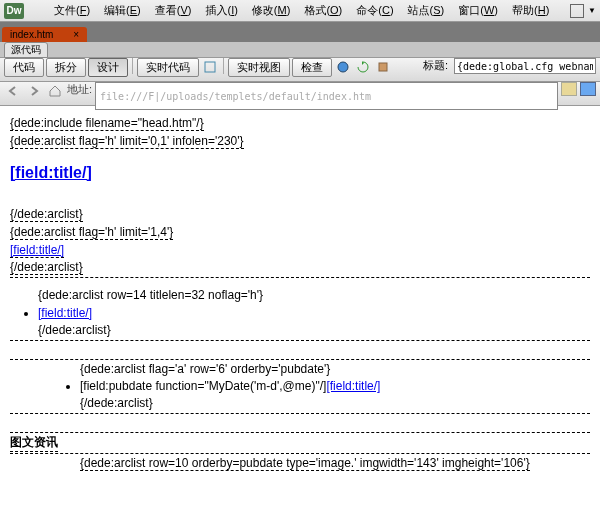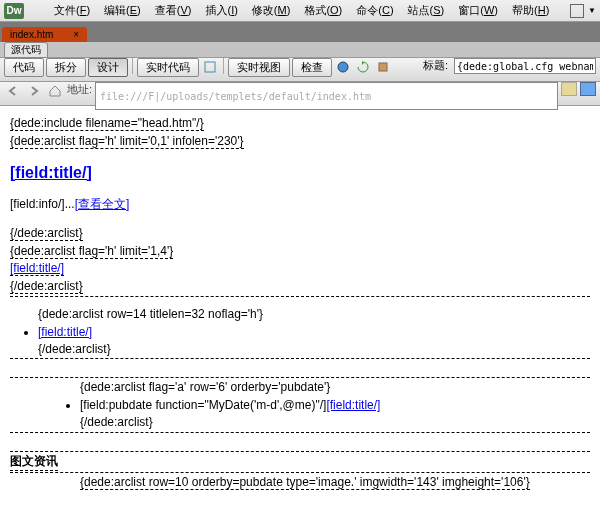--- a/index.html
+++ b/index.html
@@ -126,21 +126,20 @@
   <span class="folder-ico"></span>
   <span class="dl-ico"></span>
 </div>
 
 <div class="content">
   <div class="row"><span class="dashline">{dede:include filename="head.htm"/}</span></div>
   <div class="row"><span class="dashline">{dede:arclist flag='h' limit='0,1' infolen='230'}</span></div>
   <div style="height:10px"></div>
   <div class="row"><a class="link big-link">[field:title/]</a></div>
   <div style="height:10px"></div>
-  <div class="row"><span>[field:info/]...</span><a class="link">[查看全文]</a></div>
   <div style="height:10px"></div>
   <div class="row"><span class="dashline">{/dede:arclist}</span></div>
   <div class="row"><span class="dashline">{dede:arclist flag='h' limit='1,4'}</span></div>
   <div class="row"><a class="link dashline">[field:title/]</a></div>
   <div class="row"><span class="dashline">{/dede:arclist}</span></div>
   <span class="fullrow"></span>
   <div style="height:8px"></div>
   <div class="row" style="padding-left:28px"><span>{dede:arclist row=14 titlelen=32 noflag='h'}</span></div>
   <ul class="ul-dot">
     <li><a class="link">[field:title/]</a><br><span>{/dede:arclist}</span></li>

